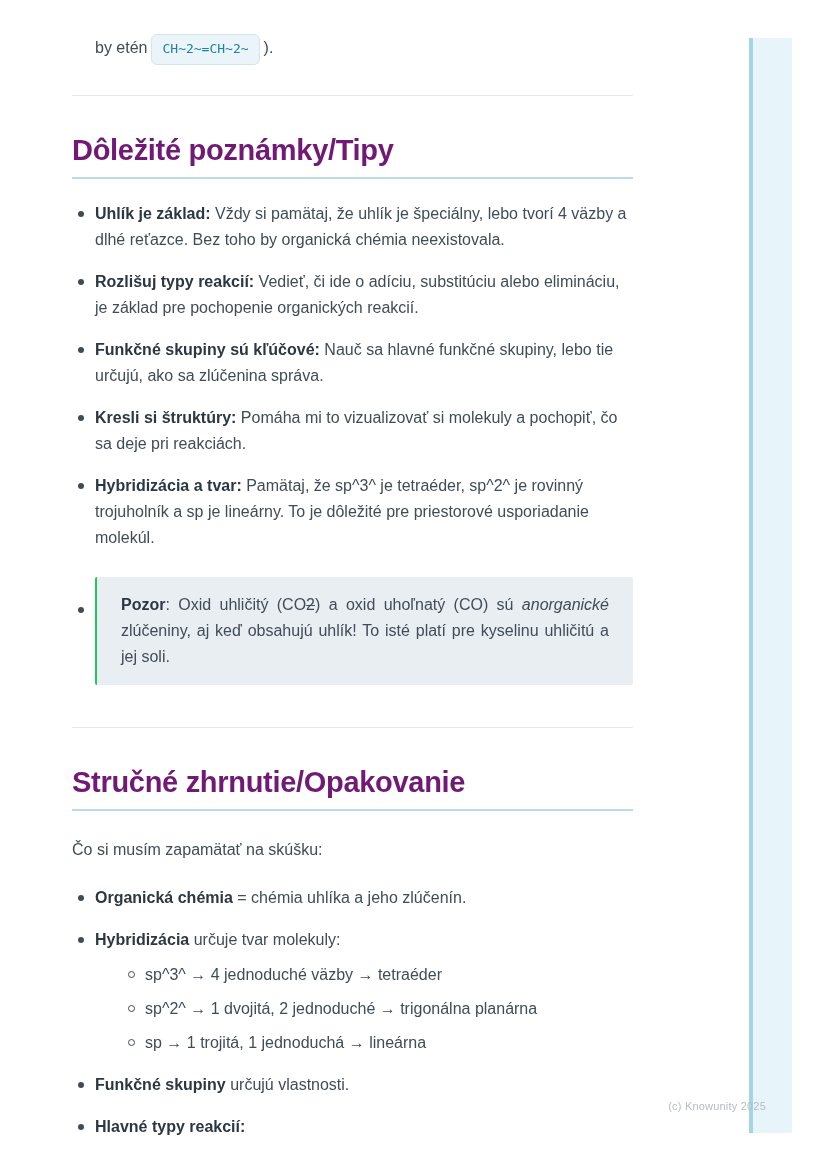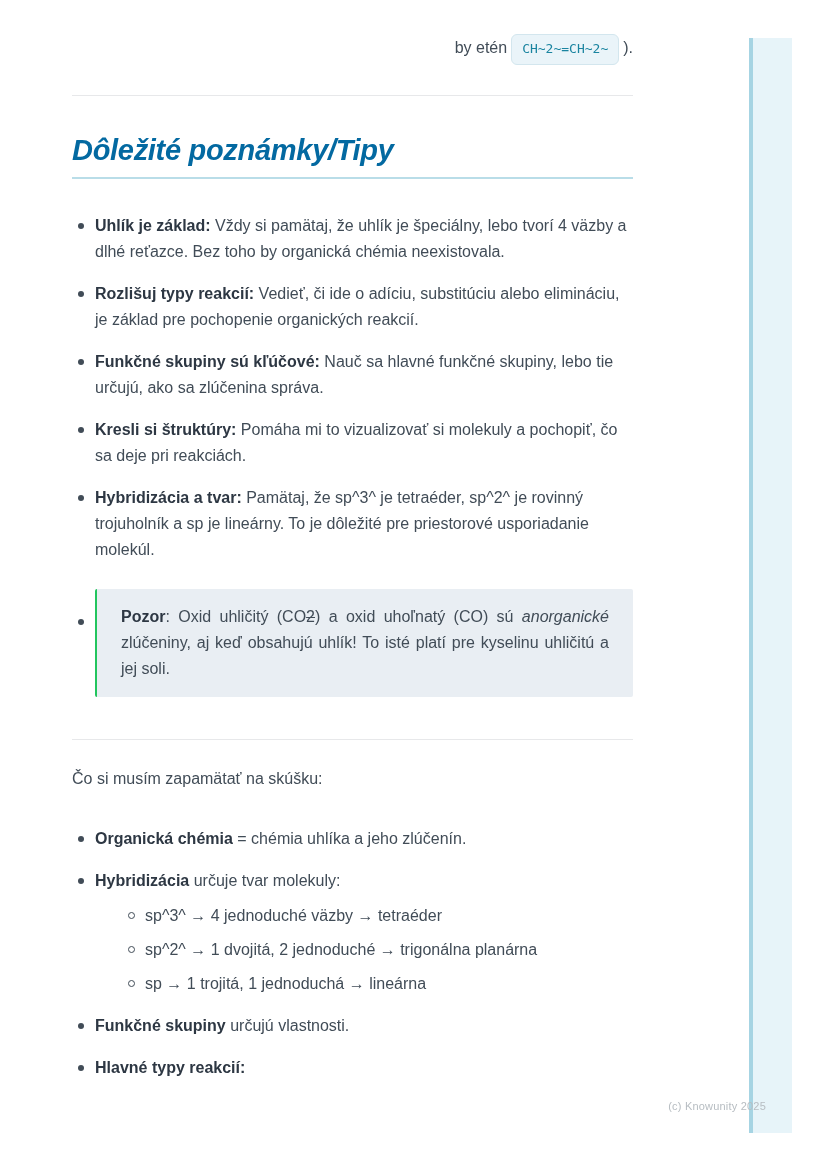--- a/index.html
+++ b/index.html
@@ -14,52 +14,50 @@
   .content {
     position: absolute;
     left: 72px; top: 0;
     width: 561px;
   }
   .intro {
     margin-top: 34px;
     padding-left: 23px;
     font-size: 16px;
     line-height: 26px;
-    text-align: right;
   }
   .code-badge {
     display: inline-block;
     font-family: "DejaVu Sans Mono", monospace;
     font-size: 13px;
     color: #1a84a0;
     background: #eaf4f9;
     border: 1px solid #d3e6ee;
     border-radius: 6px;
     padding: 1px 10px 2px;
     margin: 0 4px;
     vertical-align: baseline;
   }
   .divider {
     border: none;
     border-top: 1px solid #e7e8ea;
     margin: 30px 0 0 0;
   }
   .section-heading {
-    color: #0369a1;
+    color: #701a75;
     font-size: 29px;
     font-weight: 700;
     letter-spacing: -0.3px;
     margin: 38px 0 0 0;
     padding-bottom: 10px;
     border-bottom: 2px solid #b9dde8;
-    font-style: italic;
   }
   ul.doc-list {
     list-style: none;
-    margin: 34px 0 0 0;
+    margin: 22px 0 0 0;
     padding: 0;
   }
   ul.doc-list > li {
     position: relative;
     padding-left: 23px;
     margin-bottom: 16px;
     font-size: 16px;
     line-height: 26px;
   }
   .bullet {
@@ -148,20 +146,21 @@
 
   <div class="callout-row">
     <span class="bullet"></span>
     <div class="callout-box">
       <b>Pozor</b><span>: Oxid uhličitý (CO</span><span class="strike">2</span><span>) a oxid uhoľnatý (CO) sú </span><span class="italic">anorganické</span><span> zlúčeniny, aj keď obsahujú uhlík! To isté platí pre kyselinu uhličitú a jej soli.</span>
     </div>
   </div>
 
   <hr class="divider" style="margin-top:42px;">
 
+  <h1 class="section-heading">Stručné zhrnutie/Opakovanie</h1>
 
   <p class="lead">Čo si musím zapamätať na skúšku:</p>
 
   <ul class="doc-list">
     <li><span class="bullet"></span><b>Organická chémia</b><span> = chémia uhlíka a jeho zlúčenín.</span></li>
     <li><span class="bullet"></span><b>Hybridizácia</b><span> určuje tvar molekuly:</span>
       <ul class="sub-list">
         <li><span class="circle-bullet"></span><span>sp^3^ → 4 jednoduché väzby → tetraéder</span></li>
         <li><span class="circle-bullet"></span><span>sp^2^ → 1 dvojitá, 2 jednoduché → trigonálna planárna</span></li>
         <li><span class="circle-bullet"></span><span>sp → 1 trojitá, 1 jednoduchá → lineárna</span></li>

